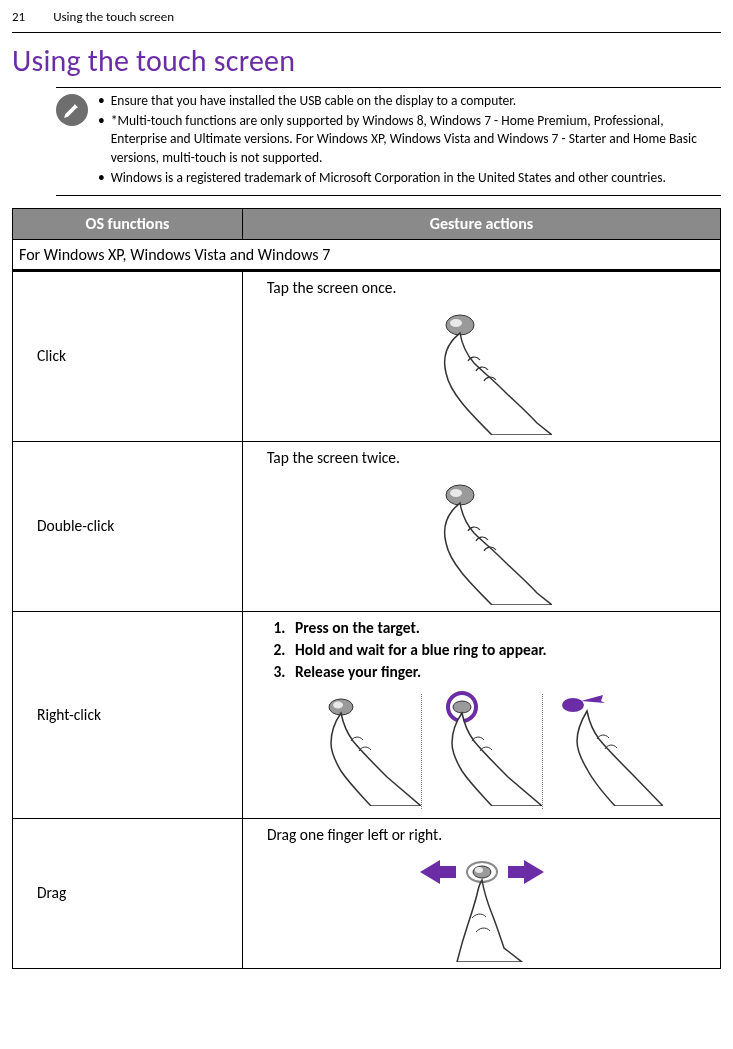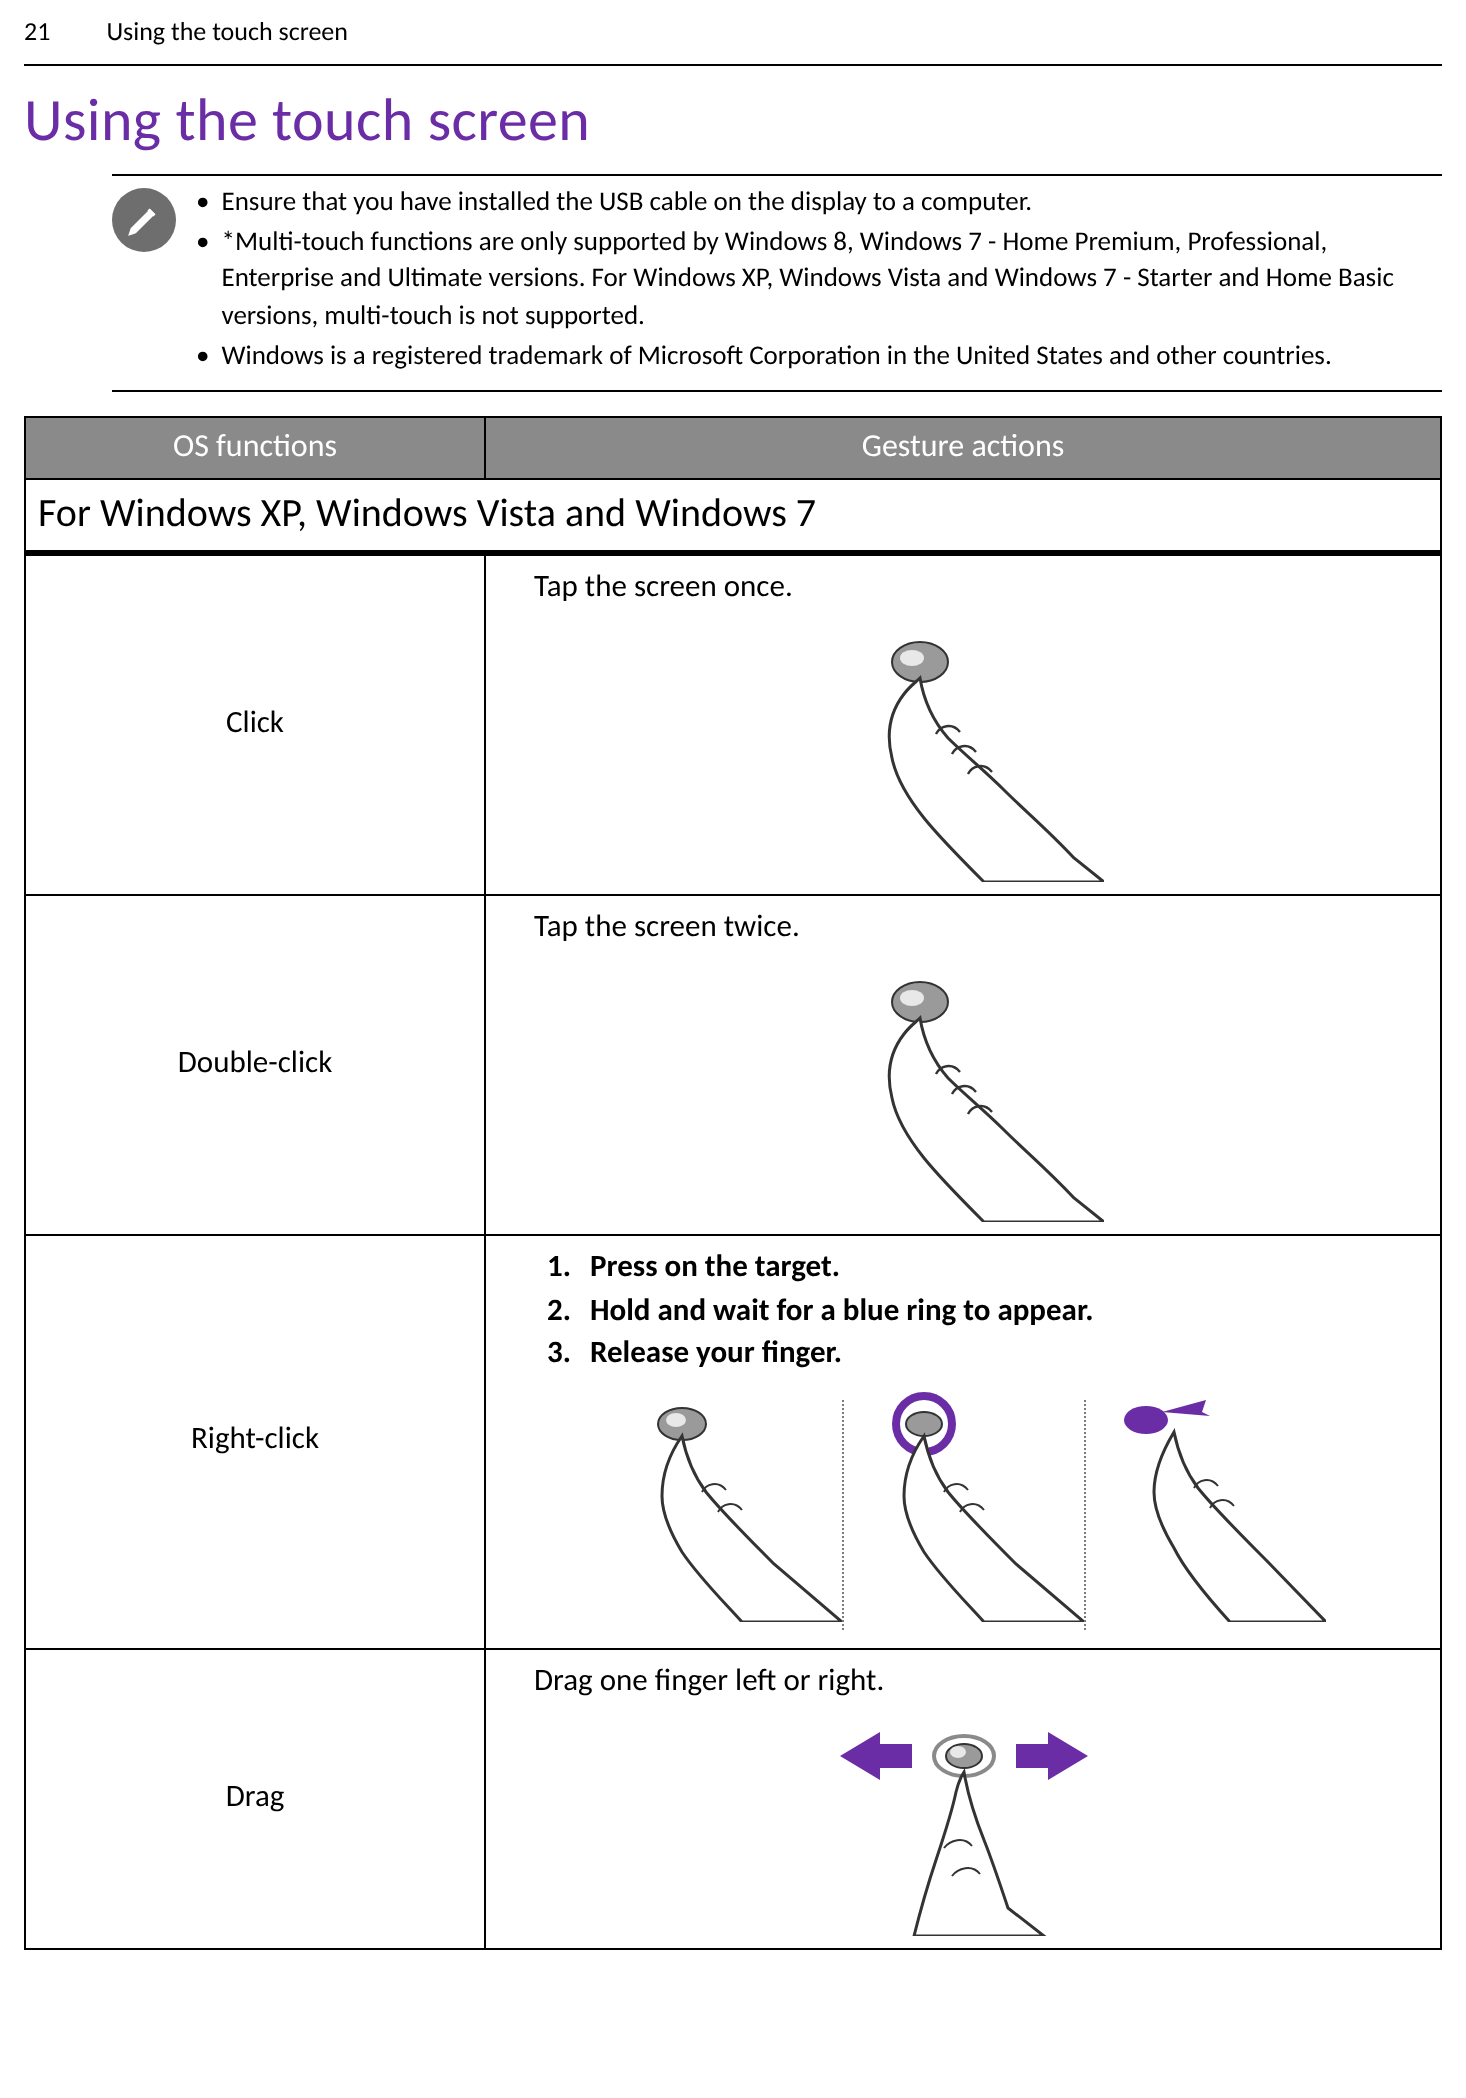--- a/index.html
+++ b/index.html
@@ -58,49 +58,48 @@
     .note-list .bullet-row .b { flex: 0 0 auto; }
     .note-list .bullet-row .t { flex: 1 1 auto; }
     table.gestures {
       border-collapse: collapse;
       width: 100%;
       table-layout: fixed;
     }
     table.gestures th {
       background: #8a8a8a;
       color: #fff;
-      font-weight: 400;
+      font-weight: 700;
       font-size: 16px;
       padding: 4px 6px;
       text-align: center;
       border: 1px solid #000;
     }
     table.gestures th:first-child { width: 230px; }
     .section-row td {
-      font-size: 20px;
+      font-size: 16px;
       font-weight: 400;
       padding: 4px 6px;
       border-bottom: 1px solid #000;
     }
     .section-row td:first-child {
       border-bottom: none;
     }
     .section-row-outer {
       border-left: 1px solid #000;
       border-right: 1px solid #000;
     }
     table.gestures td.cell {
       border: 1px solid #000;
       padding: 6px 24px;
       vertical-align: top;
       font-size: 15.5px;
     }
     table.gestures td.os-cell {
       vertical-align: middle;
-      text-align: center;
     }
     .gesture-img-wrap {
       display: flex;
       justify-content: center;
       align-items: flex-start;
       gap: 0;
       margin-top: 6px;
     }
     .hand-svg { width: 140px; height: 130px; }
     .hand-svg-small { width: 120px; height: 115px; }

